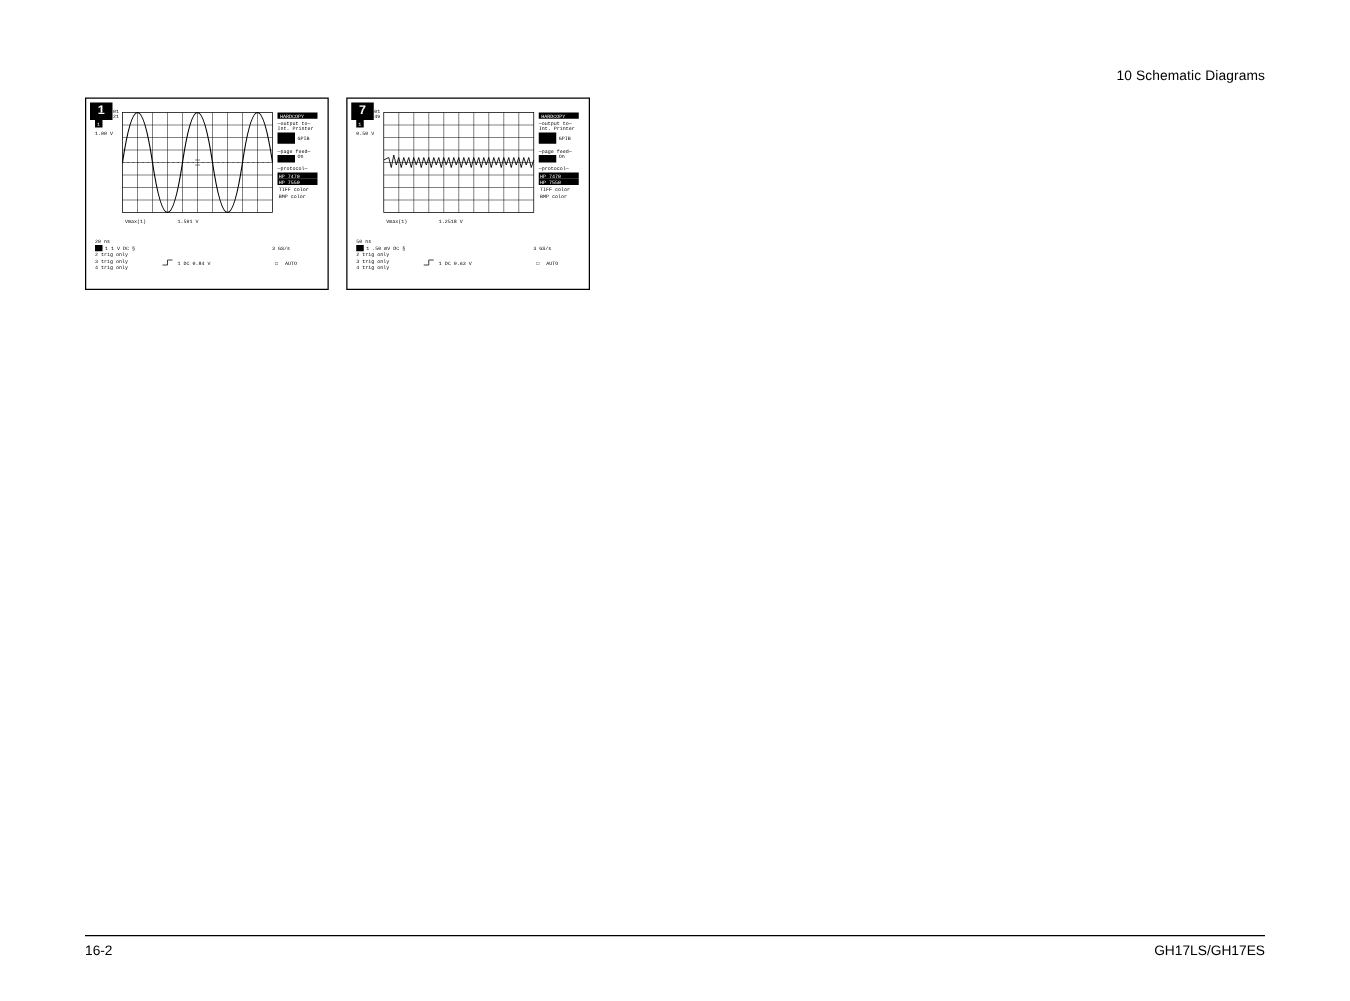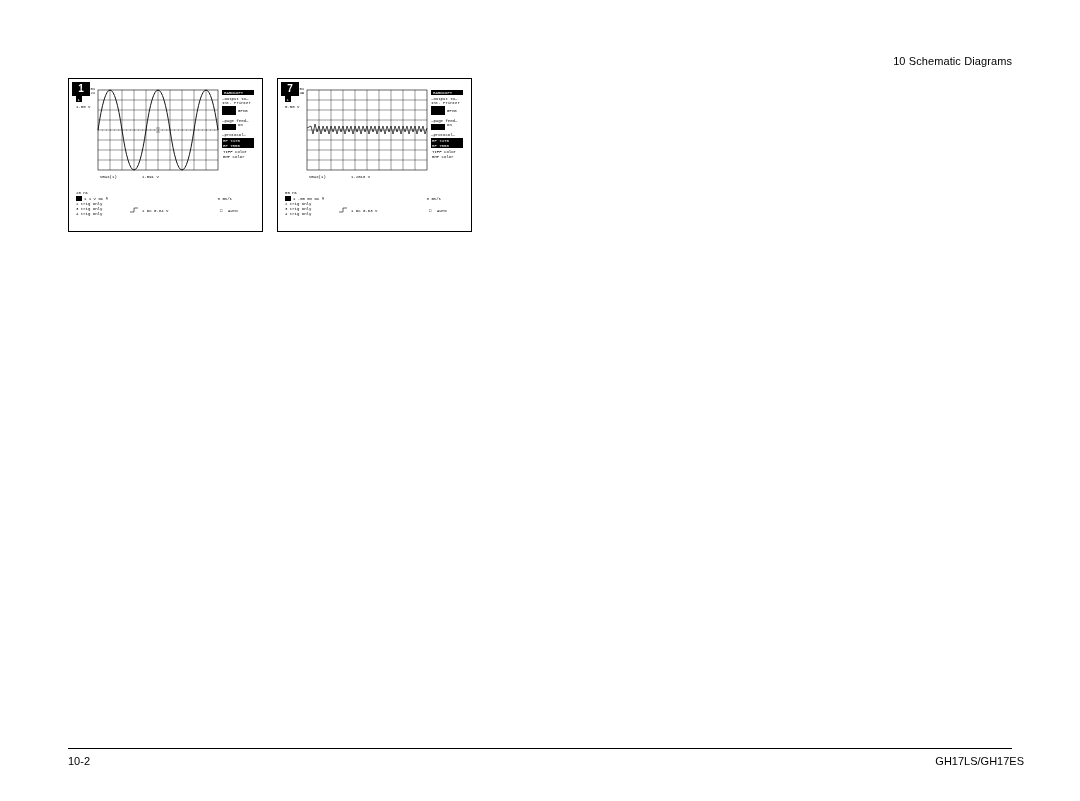--- a/index.html
+++ b/index.html
@@ -27,21 +27,21 @@
     text-align: center;
   }
   .footer-left {
     position: absolute;
     left: 68px;
     bottom: 34px;
     font-size: 11px;
   }
   .footer-right {
     position: absolute;
-    right: 56px;
+    right: 68px;
     bottom: 34px;
     font-size: 11px;
   }
   .footer-rule {
     position: absolute;
     left: 68px;
     right: 68px;
     bottom: 52px;
     height: 0;
     border-top: 1px solid #000;
@@ -278,15 +278,15 @@
           <text class="tiny" x="160" y="118" text-anchor="end">3 GS/s</text>
           <text class="tiny" x="148" y="130">□</text>
           <text class="tiny" x="156" y="130">AUTO</text>
         </svg>
       </div>
     </div>
 
   </div>
 
   <div class="footer-rule"></div>
-  <div class="footer-left">10-2</div>
+  <div class="footer-left">16-2</div>
   <div class="footer-right">GH17LS/GH17ES</div>
 </div>
 
 </body></html>

